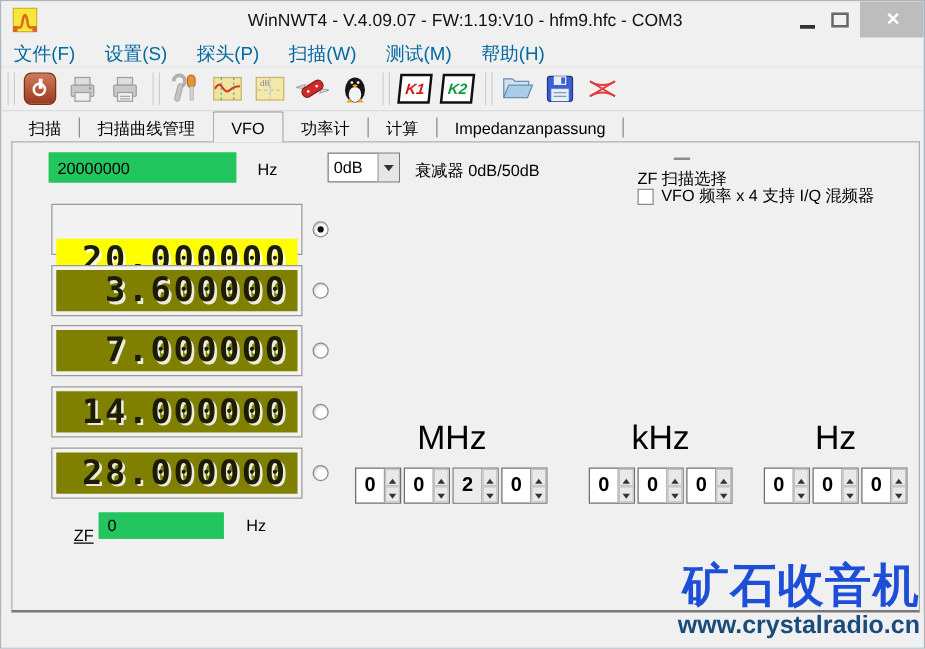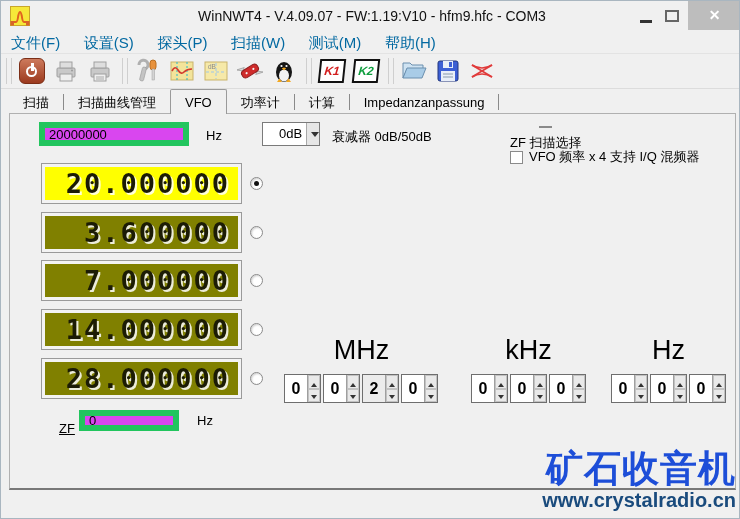--- a/index.html
+++ b/index.html
@@ -35,21 +35,21 @@
   .kicon.k2{ color:#0f9e3e; }
   
   .tabbar{ position:absolute; top:88px; left:8px; height:25px; display:flex; align-items:flex-end; }
   .tab{ position:relative; height:22px; line-height:22px; padding:0 14px; font-size:13px; color:#000; }
   .tab.active{ height:25px; line-height:25px; background:#f0f0f0; border:1px solid #9a9a9a; border-bottom:none;
     border-radius:2px 2px 0 0; z-index:3; }
   .tab-sep{ width:1px; height:16px; background:#8a8a8a; margin-bottom:4px; }
   .tabframe{ position:absolute; top:112px; left:8px; width:727px; height:377px;
     border:1px solid #b0b0b0; border-bottom:2px solid #787878; background:#f0f0f0; }
   
-  .txt{ position:absolute; background:#d946ef; border:6px solid #22c55e; font-size:13px; padding:2px 4px;
+  .txt{ position:absolute; background:#22c55e; border:3px solid #22c55e; font-size:13px; padding:2px 4px;
     font-family:"Liberation Sans", sans-serif; }
   .lbl{ position:absolute; font-size:13px; }
   .combo{ position:absolute; display:flex; background:#fff; border:1px solid #7a7a7a; }
   .combo-val{ flex:1; padding:3px 4px; font-size:13px; }
   .combo-btn{ width:17px; background:#e6e6e6; border-left:1px solid #a9a9a9; position:relative; }
   .combo-btn:after{ content:""; position:absolute; left:4px; top:9px; border:4px solid transparent; border-top:5px solid #333; }
   .cbrow{ position:absolute; display:flex; align-items:center; gap:6px; height:16px; }
   .cbox{ width:13px; height:13px; background:#fff; border:1px solid #8a8a8a; }
   
   .lcd{ position:absolute; left:40px; width:201px; height:41px; background:#f3f3f3;
@@ -218,37 +218,37 @@
     <div class="tab">计算</div>
     <div class="tab-sep"></div>
     <div class="tab">Impedanzanpassung</div>
     <div class="tab-sep"></div>
   </div>
 
   <div class="tabframe"></div>
 
   <input class="txt" style="left: 38px; top: 121px; width: 150px; height: 24px;" value="20000000">
   <div class="lbl" style="left:205px; top:127px;">Hz</div>
-  <div class="combo" style="left:261px; top:121px; width:58px; height:24px;padding-left:12px;">
+  <div class="combo" style="left:261px; top:121px; width:58px; height:24px;">
     <div class="combo-val">0dB</div>
     <div class="combo-btn"></div>
   </div>
   <div class="lbl" style="left:331px; top:127px;">衰减器 0dB/50dB</div>
 
   <div class="cbrow" style="left:509px; top:125px;flex-direction:column;">
     <span class="cbox"></span>
     <span>ZF 扫描选择</span>
   </div>
   <div class="cbrow" style="left:509px; top:148px;">
     <span class="cbox"></span>
     <span>VFO 频率 x 4 支持 I/Q 混频器</span>
   </div>
 
   <div class="lcd" style="top:162px;">
-    <div class="lcd-screen" style="background:#ffff00;">20.000000</div>
+    <div class="lcd-screen" style="background:#ffff00;margin-top:24px;">20.000000</div>
   </div>
   <span class="radio checked" style="top:176px;"></span>
 
   <div class="lcd" style="top:211px;">
     <div class="lcd-screen" style="background:#808000;">3.600000</div>
   </div>
   <span class="radio" style="top:225px;"></span>
 
   <div class="lcd" style="top:259px;">
     <div class="lcd-screen" style="background:#808000;">7.000000</div>

